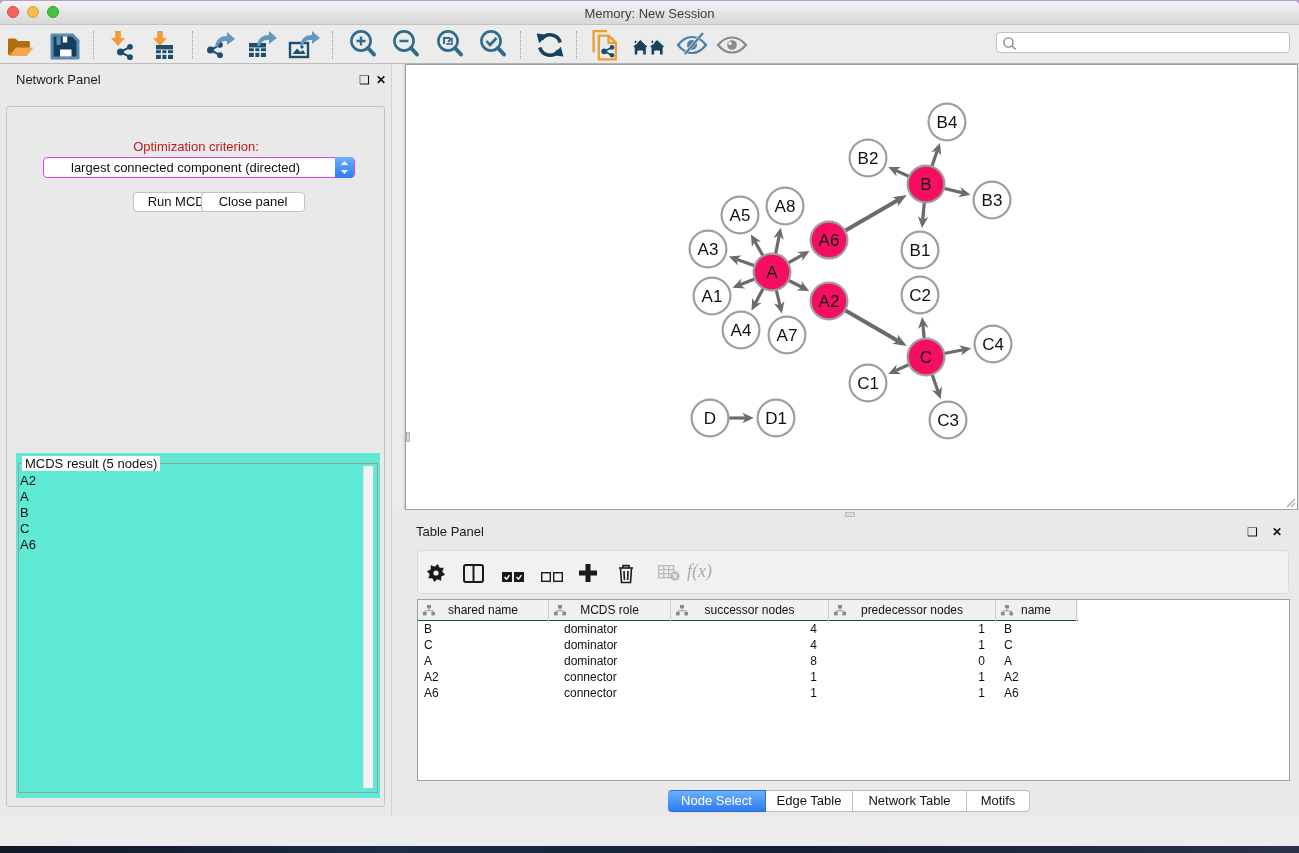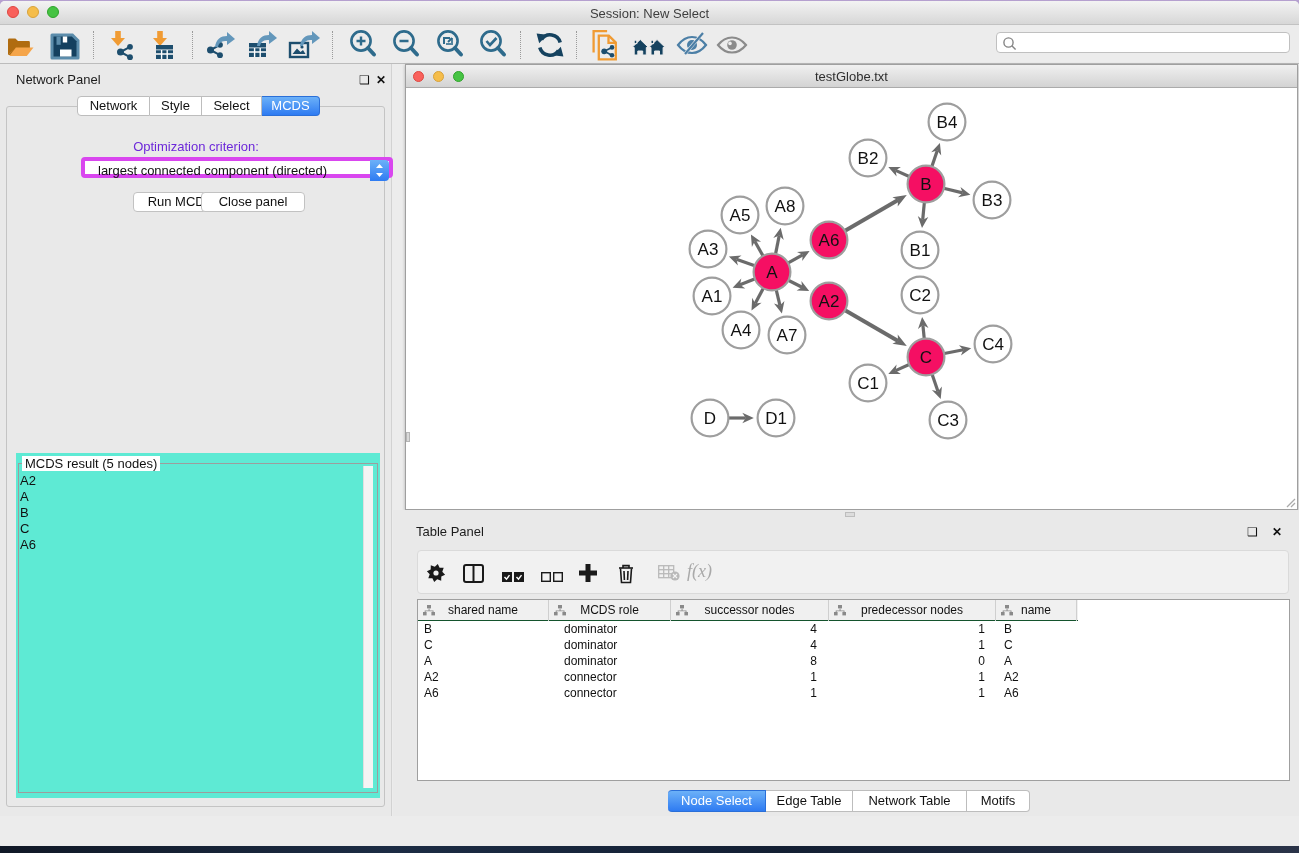--- a/index.html
+++ b/index.html
@@ -22,22 +22,22 @@
 #search svg { position:absolute; left:5px; top:3px; }
 
 #cpanel { position:absolute; left:0; top:63px; width:392px; height:752px; background:#e9e9e9; border-right:1px solid #d2d2d2; }
 #cpanel .hdr { position:absolute; left:16px; top:8px; font-size:13px; color:#1c1c1c; }
 .wbtn { position:absolute; top:10px; font-size:12px; color:#111; }
 #cptabs { position:absolute; left:77px; top:32px; height:20px; display:flex; font-size:13px; }
 #cptabs .tab { background:#fff; border:1px solid #bdbdbd; border-left:none; padding-top:1px; color:#111; text-align:center; }
 #cptabs .tab.first { border-left:1px solid #bdbdbd; border-radius:4px 0 0 4px; }
 #cptabs .tab.sel { background:linear-gradient(#6CB1F8,#2E7BF2); border-color:#2a6fd8; color:#fff; border-radius:0 4px 4px 0; }
 #cpbody { position:absolute; left:6px; top:42px; width:379px; height:701px; border:1px solid #c4c4c4; border-radius:3px; }
-#optlabel { position:absolute; left:0; top:75px; width:392px; text-align:center; font-size:13px; color:#6d28d9; }
-#dropdown { position:absolute; left:43px; top:93px; width:312px; height:21px; background:#fff; border:4px solid #d946ef; border-radius:4px; font-size:13px; color:#111; line-height:19px; padding-left:13px;margin-left:38px; }
+#optlabel { position:absolute; left:0; top:75px; width:392px; text-align:center; font-size:13px; color:#b91c1c; }
+#dropdown { position:absolute; left:43px; top:93px; width:312px; height:21px; background:#fff; border:1px solid #d946ef; border-radius:4px; font-size:13px; color:#111; line-height:19px; padding-left:27px; }
 #dropdown .step { position:absolute; right:0; top:-1px; width:19px; height:21px; background:linear-gradient(#6CB1F8,#2E7BF2); border-radius:0 4px 4px 0; }
 .btn { position:absolute; top:128px; height:20px; background:#fff; border:1px solid #c2c2c2; border-radius:4px; font-size:13px; color:#111; text-align:center; line-height:18px; }
 #btn1 { left:93px; width:95px;margin-left:40px; }
 #btn2 { left:201px; width:104px; }
 #resultbox { position:absolute; left:16px; top:389px; width:364px; height:345px; background:#5eead4; }
 #resultbox .gb { position:absolute; left:2px; top:10px; width:360px; height:330px; border:1px solid #9d9d9d; }
 #resultbox .gl { position:absolute; left:6px; top:3px; background:#fff; padding:0 3px; font-size:13px; color:#111; }
 #resultbox .list { position:absolute; left:4px; top:20px; width:340px; font-size:13px; color:#111; line-height:16px; }
 #resultbox .sb { position:absolute; right:7px; top:13px; width:10px; height:322px; background:#f4f4f4; border-left:1px solid #e0e0e0; }
 
@@ -71,21 +71,21 @@
 #membtn { position:absolute; left:1215px; top:8px; width:73px; height:22px; background:#fafafa; border:1px solid #b5b5b5; font-size:12px; color:#111; line-height:20px; padding-left:24px; }
 #membtn .dot { position:absolute; left:8px; top:5px; width:11px; height:11px; border-radius:50%; background:#168a28; }
 </style>
 </head>
 <body>
 <div id="win">
   <div id="titlebar">
     <div class="tl t1"></div>
       <div class="tl t2"></div>
       <div class="tl t3"></div>
-    <div class="ttl">Session: New Select</div>
+    <div class="ttl">Memory: New Session</div>
   </div>
   <div id="toolbar">
     <div class="tbi" style="left:0px; top:0px;"><svg width="40" height="34" viewBox="0 0 40 34">
 <path d="M8 28.7 V13.8 a1.3 1.3 0 0 1 1.3 -1.3 h6.1 l2.6 2.6 h10.6 a1.3 1.3 0 0 1 1.3 1.3 V22 H16 Z" fill="#b06c10"></path>
 <path d="M8 28.7 L15.5 21.5 H20 L11.5 29.5 Z" fill="#b06c10"></path>
 <path d="M9.3 30 L15.9 21.4 H33.5 L26.8 30 Z" fill="#f5a54a"></path>
 </svg></div>
     <div class="tbi" style="left:50px; top:7px;"><svg width="30" height="27" viewBox="0 0 30 27">
 <path d="M0.5 2 a1.5 1.5 0 0 1 1.5 -1.5 H23 L29.5 7 V25 a1.5 1.5 0 0 1 -1.5 1.5 H2 a1.5 1.5 0 0 1 -1.5 -1.5 Z" fill="#5b8cab"></path>
 <path d="M3.5 3.5 H21.8 L26.5 8.2 V23.5 H3.5 Z" fill="#14405f"></path>
@@ -241,49 +241,37 @@
           <circle cx="6.5" cy="6.5" r="4.6" fill="none" stroke="#848484" stroke-width="1.4"></circle>
           <line x1="9.8" y1="9.8" x2="13.6" y2="13.6" stroke="#848484" stroke-width="1.4"></line>
         </svg>
       </div>
   </div>
   <div id="cpanel">
     <div class="hdr">Network Panel</div>
     <div class="wbtn" style="left:359px; top:9px;">❑</div>
     <div class="wbtn" style="left:376px; top:9px; font-weight:bold;">✕</div>
     <div id="cpbody"></div>
-    <div id="cptabs">
-      <div class="tab first" style="width:73px;">Network</div>
-        <div class="tab" style="width:52px;">Style</div>
-        <div class="tab" style="width:60px;">Select</div>
-        <div class="tab sel" style="width:58px;">MCDS</div>
-    </div>
     <div id="optlabel">Optimization criterion:</div>
     <div id="dropdown">largest connected component (directed)
       <div class="step"><svg width="19" height="21" viewBox="0 0 19 21">
             <path d="M9.5 4 L13 8 L6 8 Z" fill="#fff"></path>
             <path d="M9.5 17 L13 13 L6 13 Z" fill="#fff"></path>
           </svg></div>
     </div>
     <div class="btn" id="btn1">Run MCDS</div>
     <div class="btn" id="btn2">Close panel</div>
     <div id="resultbox">
       <div class="gb"></div>
       <div class="gl">MCDS result (5 nodes)</div>
       <div class="list">A2<br>A<br>B<br>C<br>A6</div>
       <div class="sb"></div>
     </div>
   </div>
   <div id="netwin">
-    <div id="nwtitle">
-      <div class="tl t1"></div>
-        <div class="tl t2"></div>
-        <div class="tl t3"></div>
-      <div class="ttl">testGlobe.txt</div>
-    </div>
     <svg id="graph" width="891" height="422" viewBox="0 0 891 422">
 <line x1="358.2" y1="169.0" x2="348.8" y2="152.3" stroke="#6b6b6b" stroke-width="3.2"></line>
 <polygon points="344.9,145.4 355.1,152.8 348.8,152.3 345.9,158.0" fill="#6b6b6b"></polygon>
 <line x1="369.1" y1="167.3" x2="373.2" y2="146.6" stroke="#6b6b6b" stroke-width="3.2"></line>
 <polygon points="374.7,138.8 377.7,151.1 373.2,146.6 367.3,149.0" fill="#6b6b6b"></polygon>
 <line x1="350.9" y1="177.6" x2="330.4" y2="170.2" stroke="#6b6b6b" stroke-width="3.2"></line>
 <polygon points="322.9,167.5 335.5,166.4 330.4,170.2 331.9,176.4" fill="#6b6b6b"></polygon>
 <line x1="351.1" y1="188.9" x2="334.0" y2="195.8" stroke="#6b6b6b" stroke-width="3.2"></line>
 <polygon points="326.6,198.8 335.3,189.6 334.0,195.8 339.3,199.4" fill="#6b6b6b"></polygon>
 <line x1="358.5" y1="197.1" x2="349.2" y2="214.4" stroke="#6b6b6b" stroke-width="3.2"></line>

